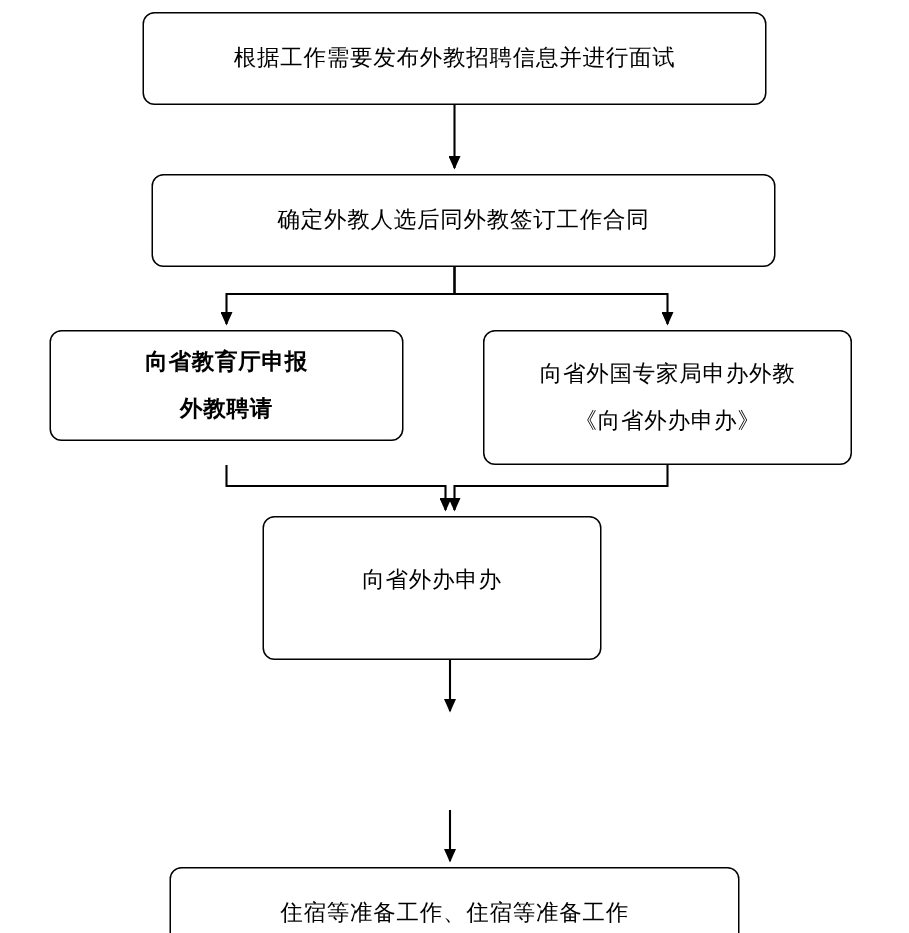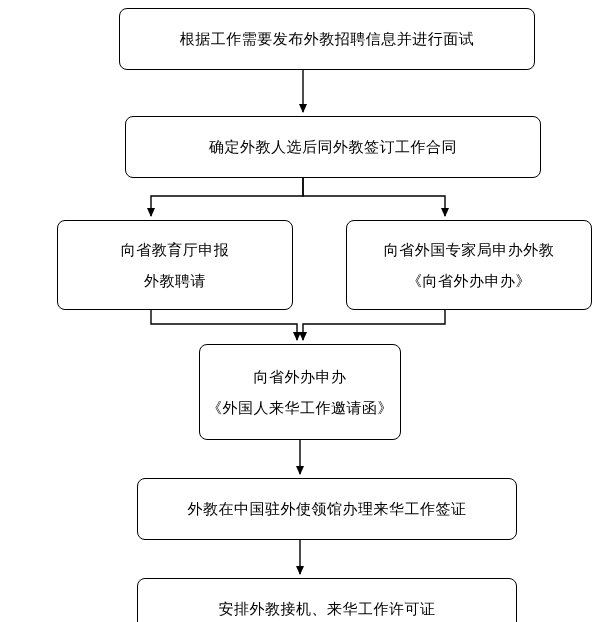--- a/index.html
+++ b/index.html
@@ -34,21 +34,20 @@
     display: flex;
     flex-direction: column;
     align-items: center;
     justify-content: center;
     text-align: right;
     color: #000000;
     font-size: 15px;
     line-height: 1.55;
     letter-spacing: 0.5px;
     z-index: 2;
-    margin-left: 24px;
   }
   .node .line {
     display: block;
     white-space: nowrap;
   }
   .node.two-line .line:first-child {
     margin-bottom: 8px;
   }
 </style>
 </head>
@@ -93,36 +92,32 @@
   </svg>
 
   <div class="node" style="left:95px; top:8px; width:416px; height:62px;">
     <span class="line">根据工作需要发布外教招聘信息并进行面试</span>
   </div>
 
   <div class="node" style="left:101px; top:116px; width:416px; height:62px;">
     <span class="line">确定外教人选后同外教签订工作合同</span>
   </div>
 
-  <div class="node two-line" style="left:33px; top:220px; width:236px; height:90px;">
+  <div class="node two-line" style="left:33px; top:220px; width:236px; height:74px;font-weight:bold;">
     <span class="line">向省教育厅申报</span>
     <span class="line">外教聘请</span>
   </div>
 
   <div class="node two-line" style="left:322px; top:220px; width:246px; height:90px;">
     <span class="line">向省外国专家局申办外教</span>
     <span class="line">《向省外办申办》</span>
   </div>
 
-  <div class="node two-line" style="left:175px; top:344px; width:202px; height:96px;">
+  <div class="node two-line" style="left:175px; top:344px; width:226px; height:96px;font-family:Liberation Mono, monospace;">
     <span class="line">向省外办申办</span>
-    <span class="line">《外国人来华工作邀请函》</span>
   </div>
 
-  <div class="node" style="left:113px; top:478px; width:380px; height:62px;">
-    <span class="line">外教在中国驻外使领馆办理来华工作签证</span>
-  </div>
 
   <div class="node" style="left:113px; top:578px; width:380px; height:62px;">
-    <span class="line">安排外教接机、来华工作许可证</span>
+    <span class="line">住宿等准备工作、住宿等准备工作</span>
   </div>
 
 </div>
 
 </body></html>

